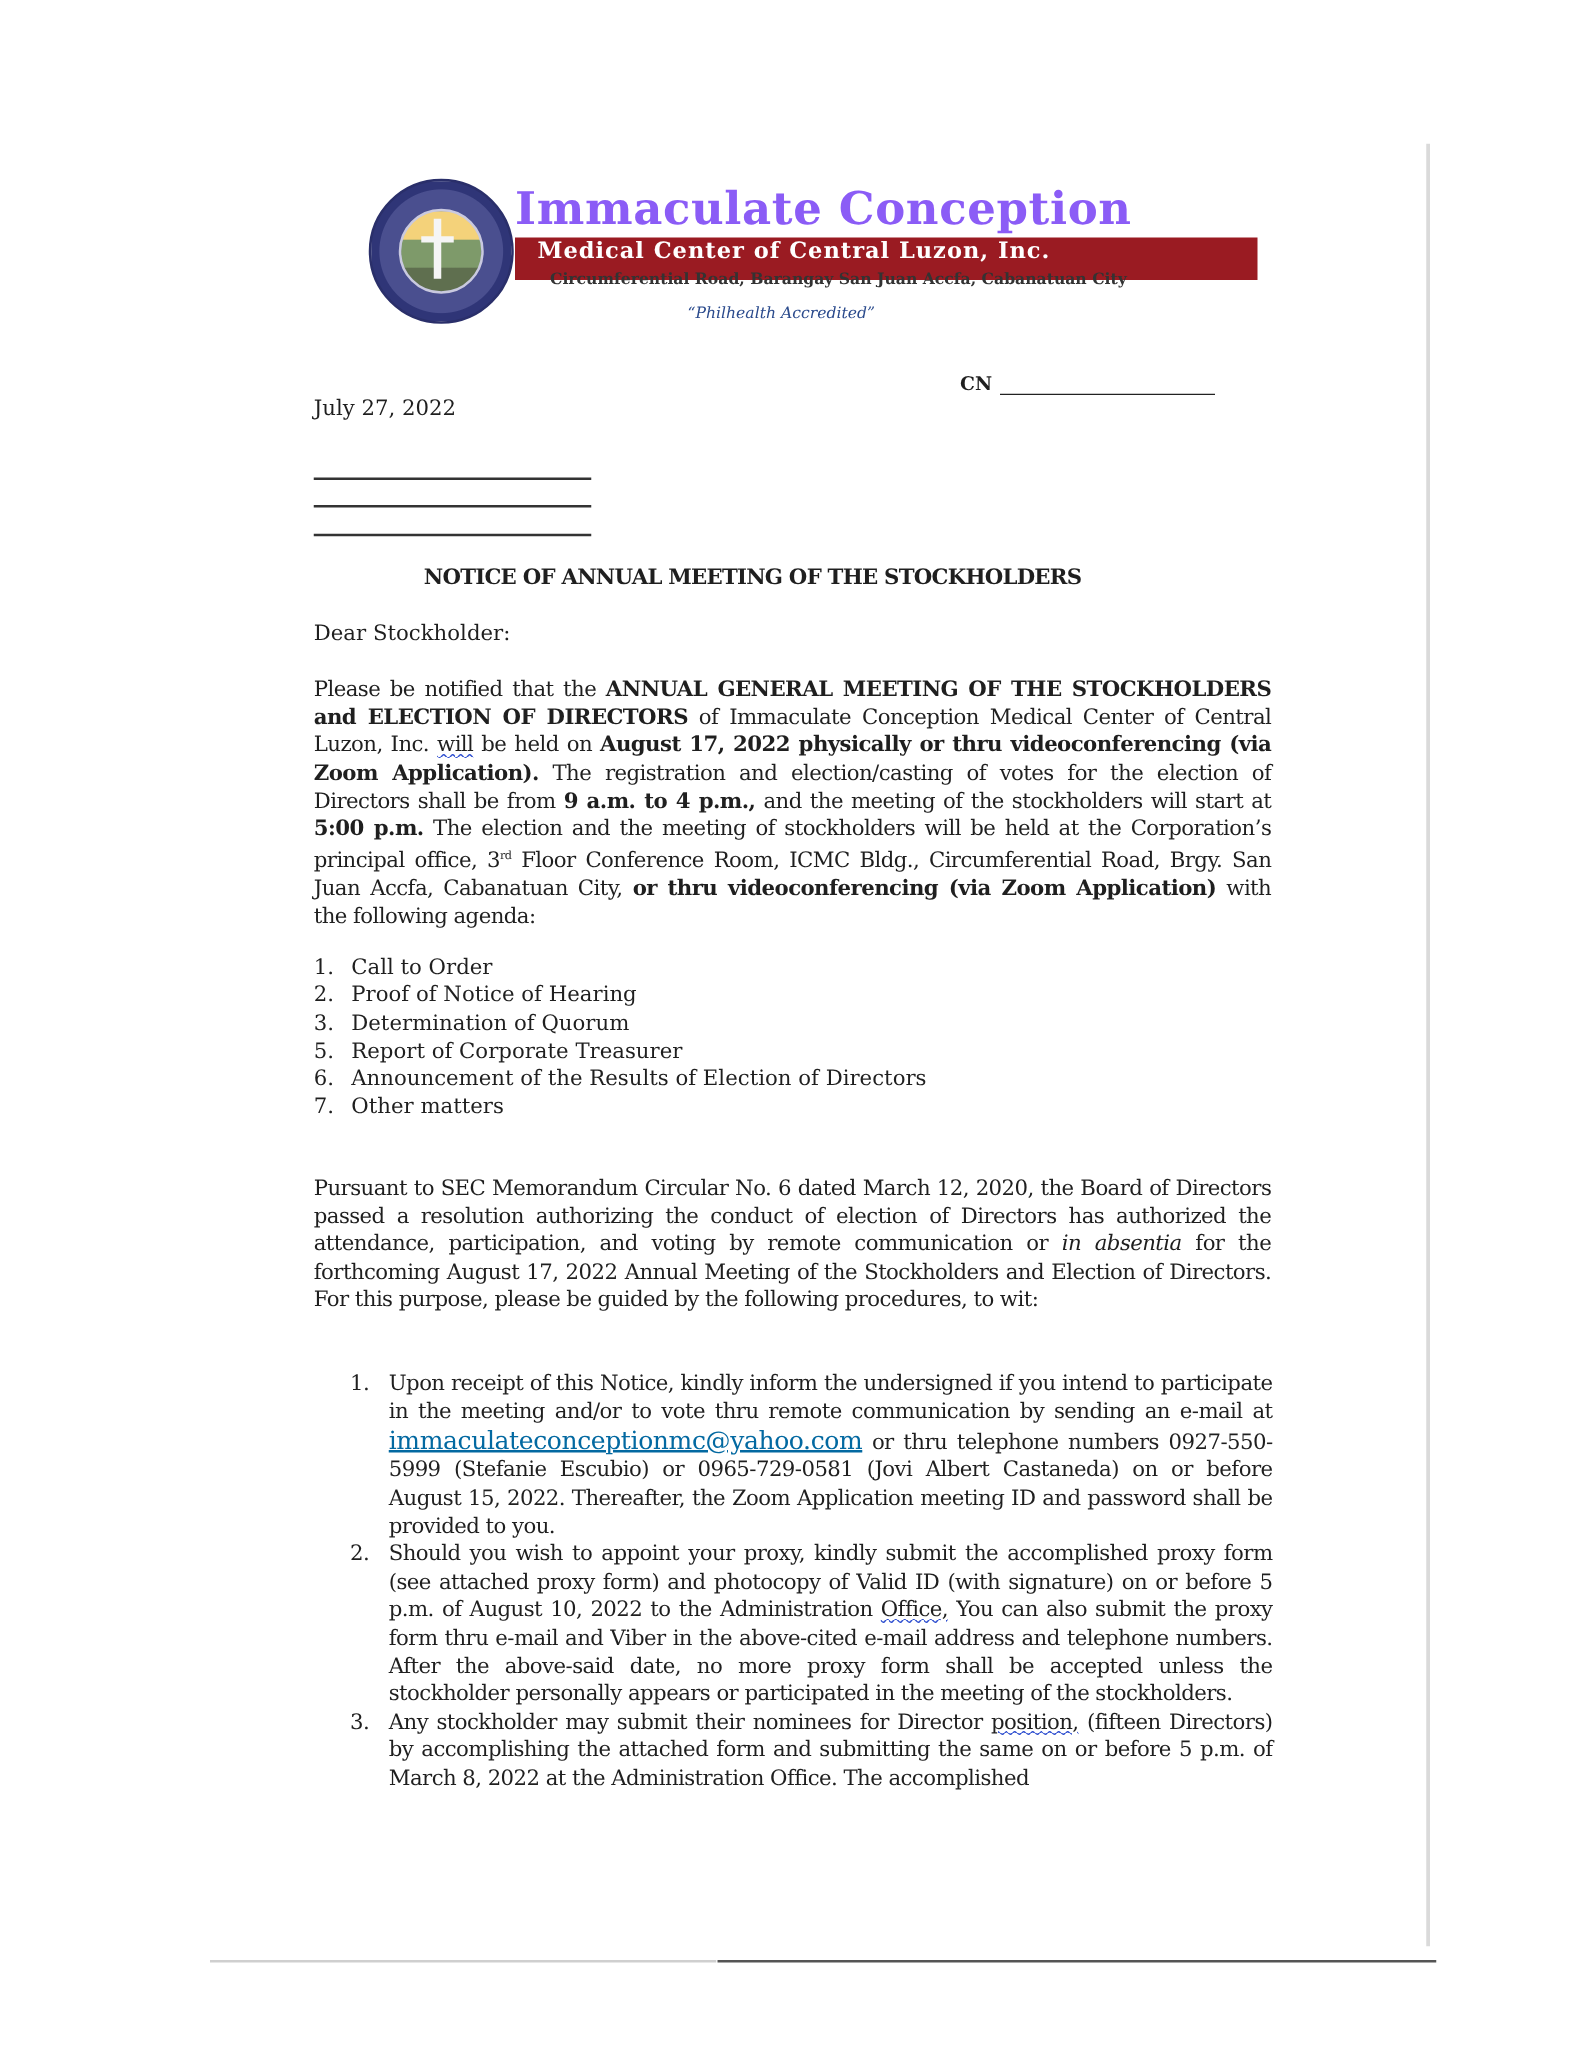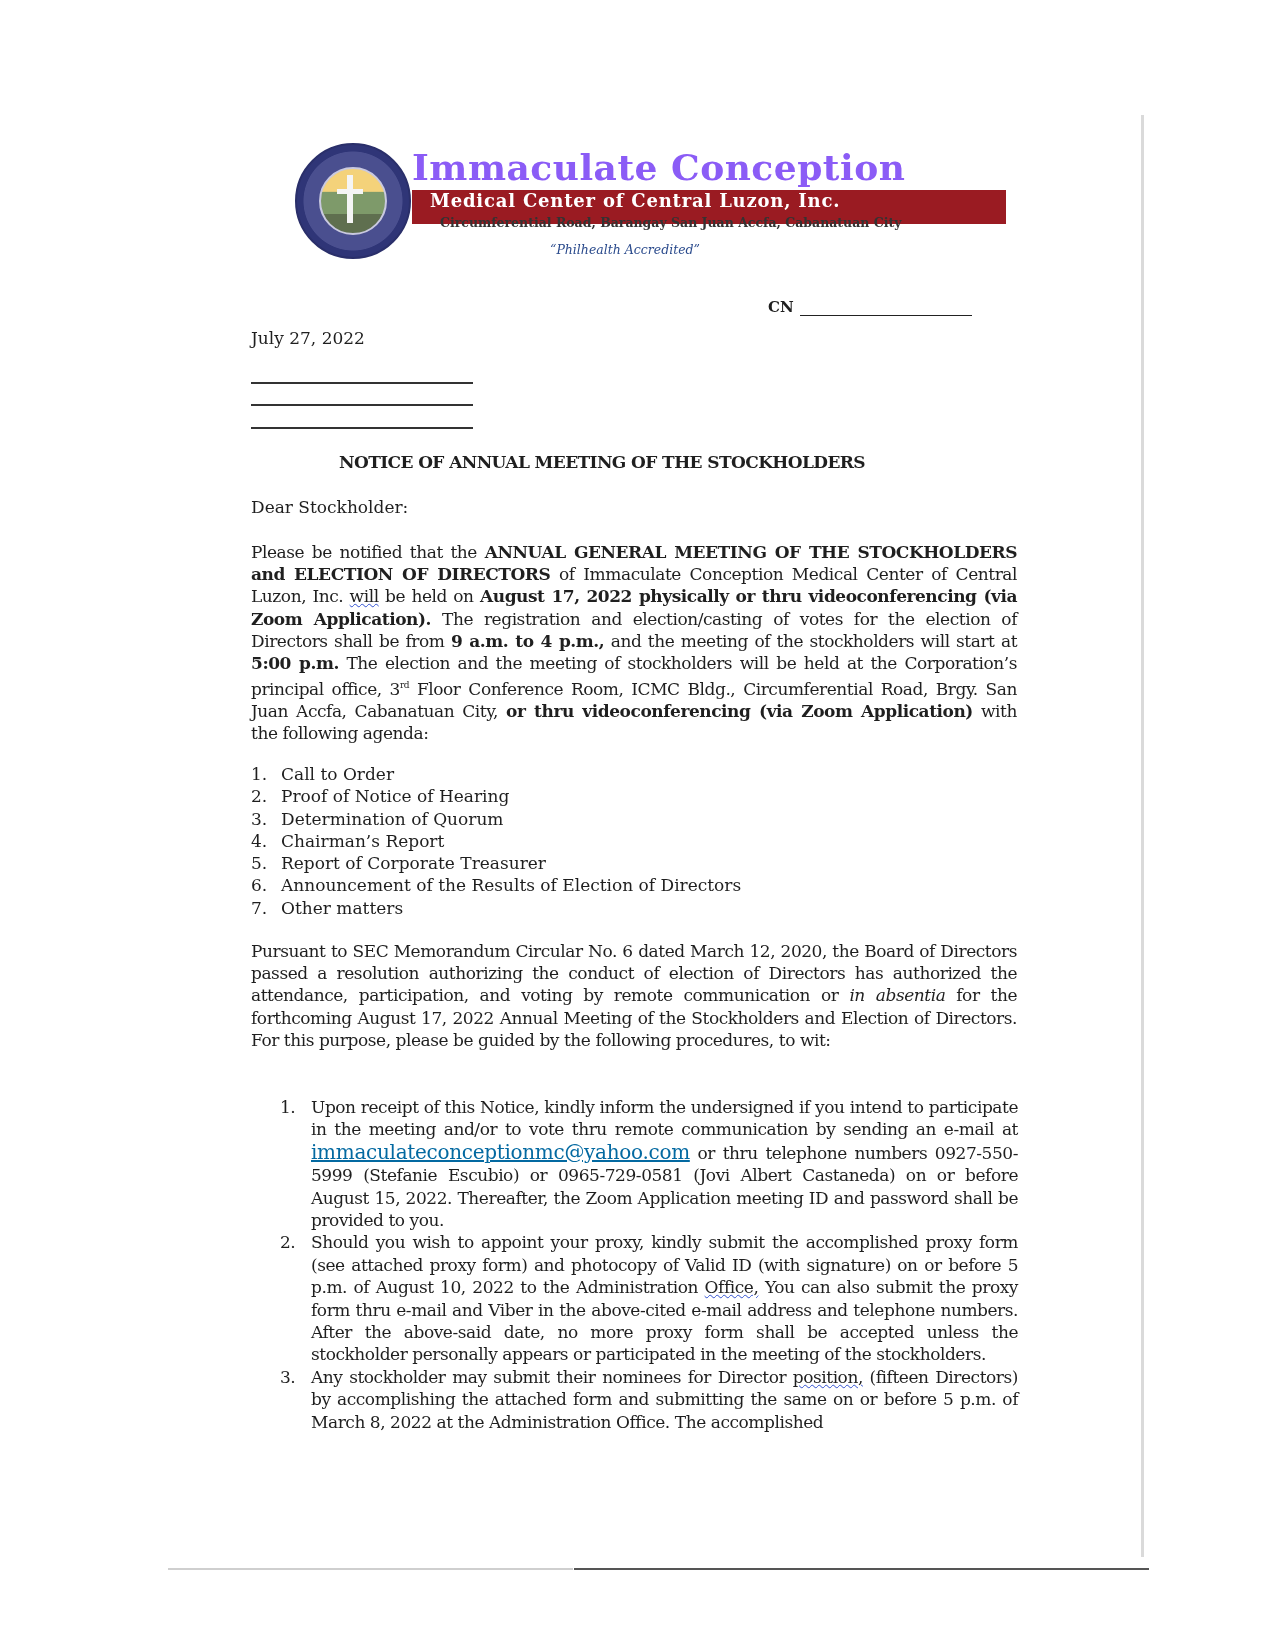--- a/index.html
+++ b/index.html
@@ -20,21 +20,21 @@
   .org-name { position:absolute; left:412px; top:146px; font-family:"DejaVu Serif", serif; font-weight:bold;
               font-size:36px; letter-spacing:0.5px; color:#8b5cf6; white-space:nowrap; }
   .org-bar { position:absolute; left:412px; top:190px; width:594px; height:34px; background:#9a1b22;
              color:#fff; font-family:"DejaVu Serif", serif; font-weight:bold; font-size:18px;
              line-height:22px; padding-left:18px; box-sizing:border-box; white-space:nowrap; letter-spacing:0.8px; }
   .org-addr { position:absolute; left:440px; top:215px; font-size:12.5px; font-weight:bold; color:#333; white-space:nowrap; }
   .org-accr { position:absolute; left:550px; top:242px; font-size:12.5px; font-style:italic; color:#2a4a8c; white-space:nowrap; }
 
   .cn { position:absolute; left:768px; top:298px; font-size:15px; font-weight:bold; white-space:nowrap; }
   .cn-line { display:inline-block; width:172px; border-bottom:1.5px solid #222; height:14px; vertical-align:bottom; margin-left:6px; }
-  .date { position:absolute; left:251px; top:328px; font-size:17px; }
+  .date { position:absolute; left:251px; top:317px; font-size:17px; }
   .addr-line { position:absolute; left:251px; width:222px; height:0; border-top:2px solid #333; }
 
   .title { position:absolute; left:339px; top:452px; font-size:17px; font-weight:bold; letter-spacing:-0.6px; white-space:nowrap; }
   .salutation { position:absolute; left:251px; top:497px; font-size:17px; }
 
   .para { position:absolute; left:251px; width:766px; font-size:17px; line-height:22.2px;
           text-align:justify; letter-spacing:-0.45px; }
   .para b { font-weight:bold; }
   .squig { text-decoration:underline wavy #3050d0; text-decoration-thickness:1px; }
 
@@ -75,21 +75,20 @@
 
 <div class="title">NOTICE OF ANNUAL MEETING OF THE STOCKHOLDERS</div>
 <div class="salutation">Dear Stockholder:</div>
 
 <div class="para" style="top:541px"><span>Please be notified that the </span><b>ANNUAL GENERAL MEETING OF THE STOCKHOLDERS and ELECTION OF DIRECTORS</b><span> of Immaculate Conception Medical Center of Central Luzon, Inc.  </span><span class="squig">will</span><span> be held on </span><b>August 17, 2022 physically or thru videoconferencing (via Zoom Application).</b><span> The registration and election/casting of votes for the election of Directors shall be from </span><b>9 a.m. to 4 p.m.,</b><span> and the meeting of the stockholders will start at </span><b>5:00 p.m.</b><span> The election and the meeting of stockholders will be held at the Corporation’s principal office, 3</span><sup style="font-size:9px">rd</sup><span> Floor Conference Room, ICMC Bldg., Circumferential Road, Brgy. San Juan Accfa, Cabanatuan City, </span><b>or thru videoconferencing (via Zoom Application)</b><span> with the following agenda:</span></div>
 
 <ul class="agenda">
   <li><span class="num">1.</span><span>Call to Order</span></li>
   <li><span class="num">2.</span><span>Proof of Notice of Hearing</span></li>
   <li><span class="num">3.</span><span>Determination of Quorum</span></li>
-  <li><span class="num">4.</span><span>Chairman’s Report</span></li>
   <li><span class="num">5.</span><span>Report of Corporate Treasurer</span></li>
   <li><span class="num">6.</span><span>Announcement of the Results of Election of Directors</span></li>
   <li><span class="num">7.</span><span>Other matters</span></li>
 </ul>
 
 <div class="para" style="top:940px"><span>Pursuant to SEC Memorandum Circular No. 6 dated March 12, 2020, the Board of Directors passed a resolution authorizing the conduct of election of Directors has authorized the attendance, participation, and voting by remote communication or </span><i>in absentia</i><span> for the forthcoming August 17, 2022 Annual Meeting of the Stockholders and Election of Directors. For this purpose, please be guided by the following procedures, to wit:</span></div>
 
 <ul class="proc" style="top:1096px">
   <li>
     <span class="num">1.</span><span>Upon receipt of this Notice, kindly inform the undersigned if you intend to participate in the meeting and/or to vote thru remote communication by sending an e-mail at </span><a class="email">immaculateconceptionmc@yahoo.com</a><span> or thru telephone numbers 0927-550-5999 (Stefanie Escubio)  or 0965-729-0581 (Jovi Albert Castaneda)  on or before August 15, 2022. Thereafter, the Zoom Application meeting ID and password shall be provided to you.</span>

